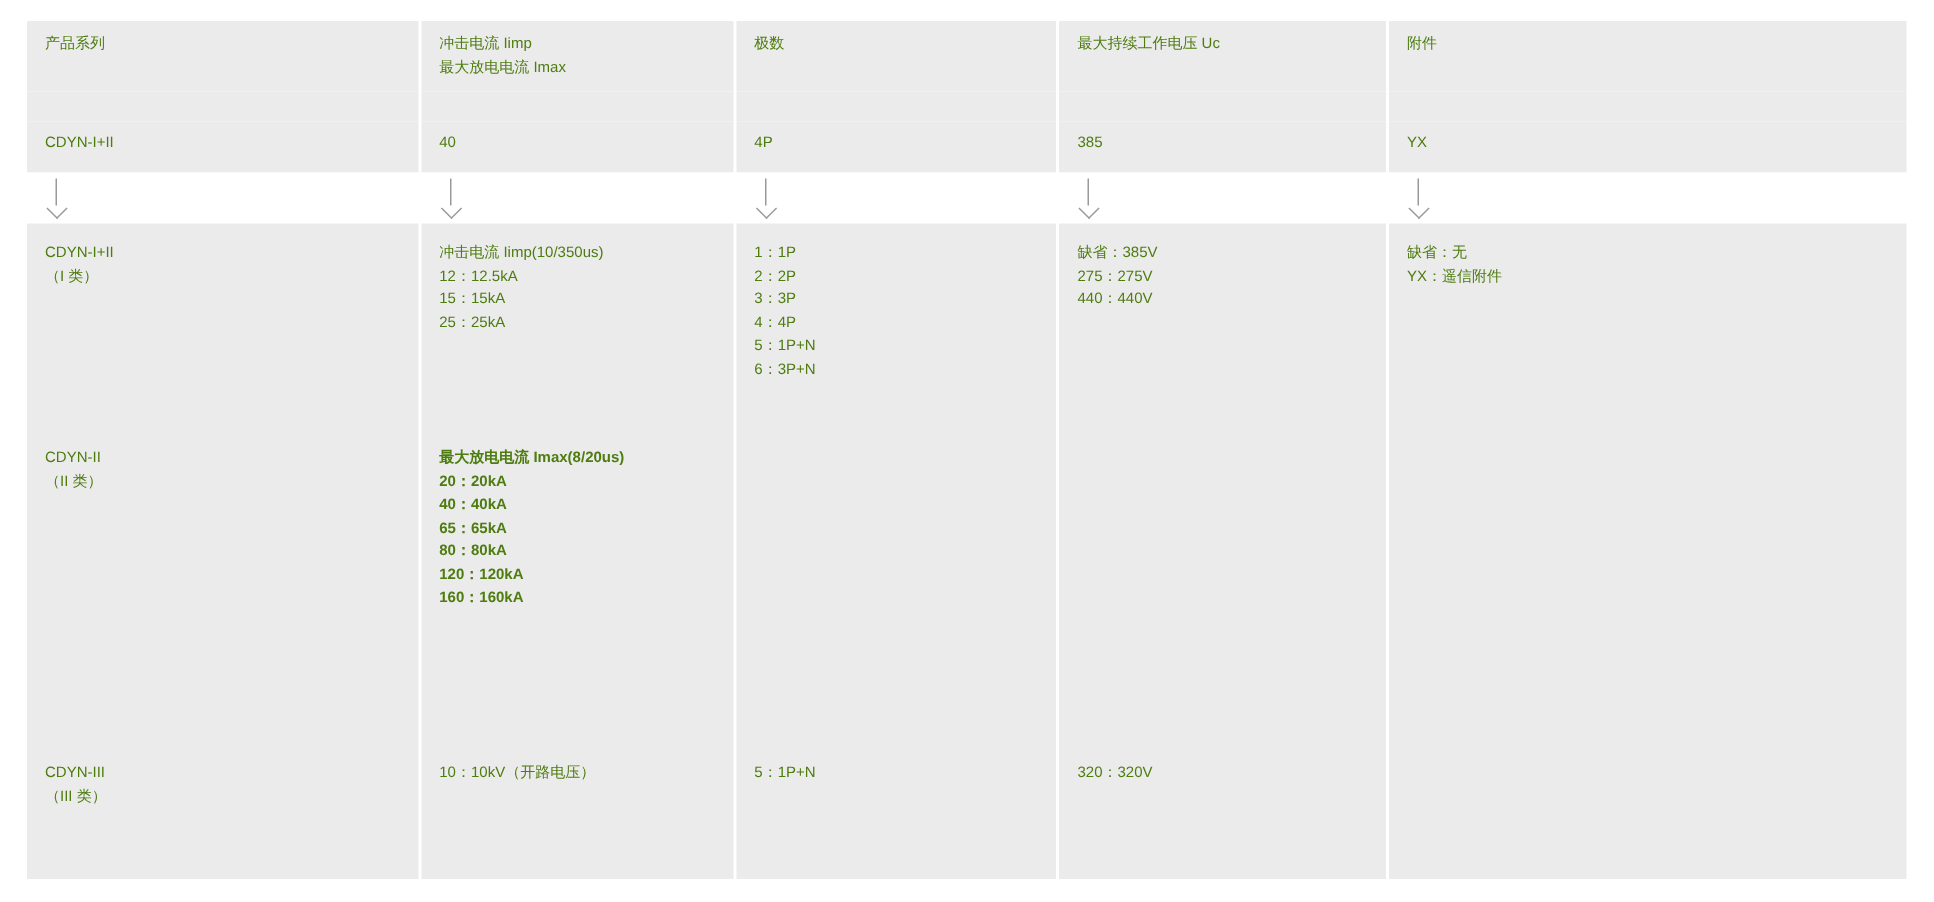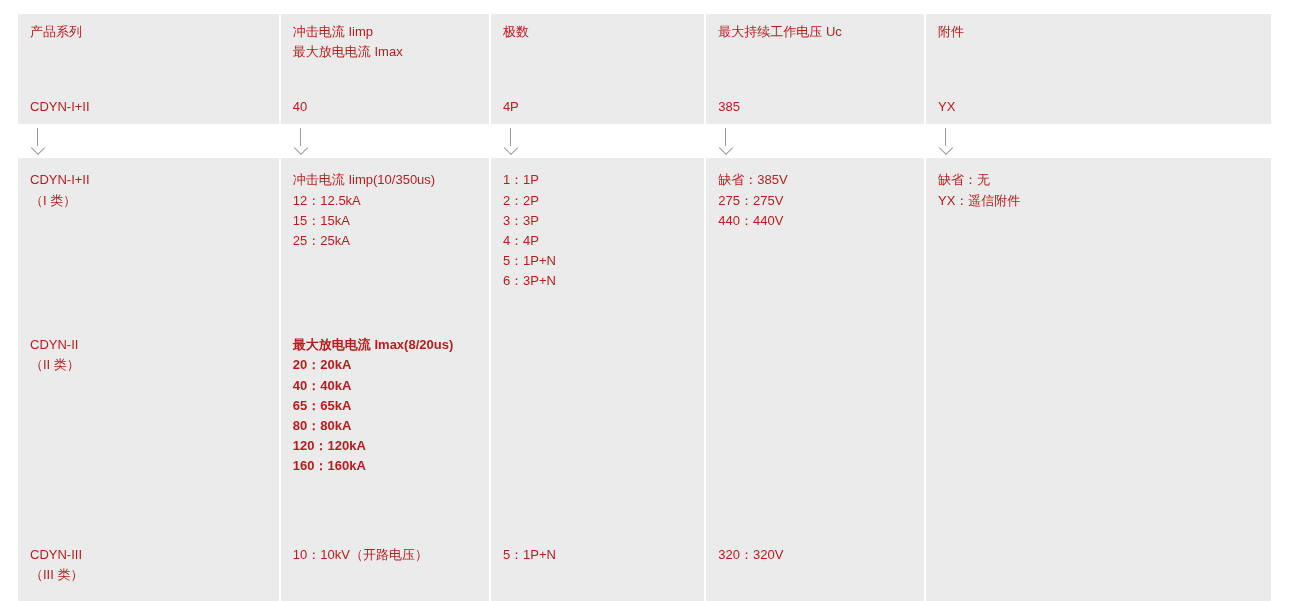--- a/index.html
+++ b/index.html
@@ -31,22 +31,22 @@
     border-collapse: separate;
     border-spacing: 2px 0;
     width: 1257px;
     table-layout: fixed;
   }
   table.spec td {
     background: #ebebeb;
     vertical-align: top;
     padding: 10px 12px 10px 12px;
     line-height: 1.55;
-    font-size: 13px;
-    color: #b91c1c;
+    font-size: 10px;
+    color: #4d7c0f;
   }
   td.col0 { width: 242px; }
   td.col1 { width: 193px; }
   td.col2 { width: 198px; }
   td.col3 { width: 202px; }
   td.col4 { width: 320px; }
 
   tr.header-row td {
     background: #ebebeb;
     height: 46px;

